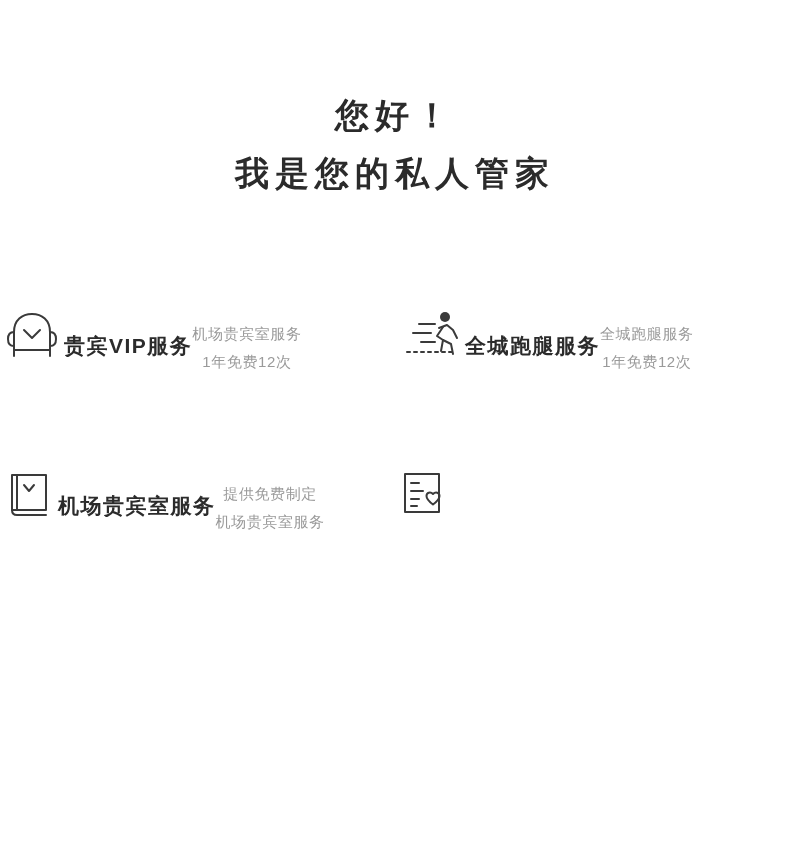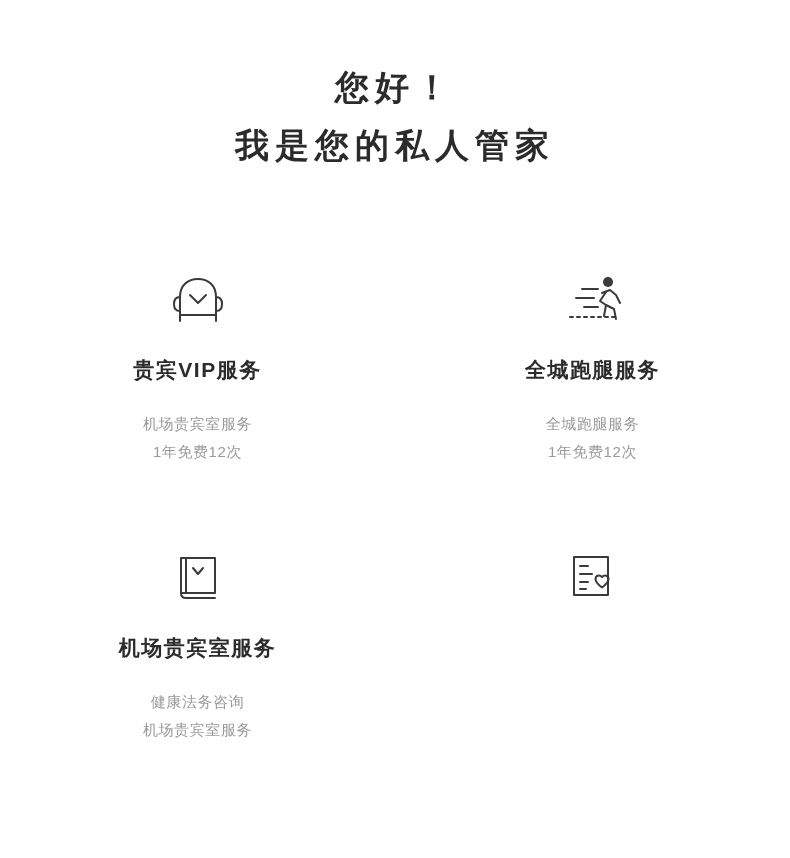--- a/index.html
+++ b/index.html
@@ -14,40 +14,40 @@
     color: #333333;
     overflow: hidden;
   }
   .page {
     width: 790px;
     height: 858px;
     position: relative;
     box-sizing: border-box;
   }
   .header {
-    padding-top: 58px;
+    padding-top: 86px;
     text-align: center;
   }
   .header-line {
     font-size: 34px;
     font-weight: bold;
     letter-spacing: 6px;
     color: #2b2b2b;
     line-height: 58px;
   }
   .services-grid {
     margin-top: 92px;
     display: grid;
     grid-template-columns: 1fr 1fr;
     grid-template-rows: auto auto;
     row-gap: 78px;
   }
   .service-cell {
     display: flex;
-    flex-direction: column;
+    flex-direction: row;
     align-items: center;
   }
   .icon-wrap {
     height: 68px;
     display: flex;
     align-items: center;
     justify-content: center;
   }
   .service-title {
     margin-top: 22px;
@@ -126,21 +126,21 @@
       <div class="icon-wrap">
         <svg width="58" height="58" viewBox="0 0 58 58" fill="none" stroke="#3a3a3a" stroke-width="2" stroke-linecap="round" stroke-linejoin="round">
           <path d="M12 9 L46 9 L46 44 L12 44 Z"></path>
           <path d="M12 44 C12 47, 14 49, 17 49 L46 49"></path>
           <path d="M17 9 L17 44"></path>
           <path d="M24 19 L29 25 L34 19"></path>
         </svg>
       </div>
       <div class="service-title">机场贵宾室服务</div>
       <div class="service-desc">
-        <span class="desc-line">健康法务咨询</span>
+        <span class="desc-line">提供免费制定</span>
         <span class="desc-line">机场贵宾室服务</span>
       </div>
     </div>
 
     <div class="service-cell">
       <div class="icon-wrap">
         <svg width="58" height="58" viewBox="0 0 58 58" fill="none" stroke="#3a3a3a" stroke-width="2" stroke-linecap="round" stroke-linejoin="round">
           <path d="M10 8 L44 8 L44 46 L10 46 Z"></path>
           <path d="M16 17 L24 17"></path>
           <path d="M16 25 L28 25"></path>

